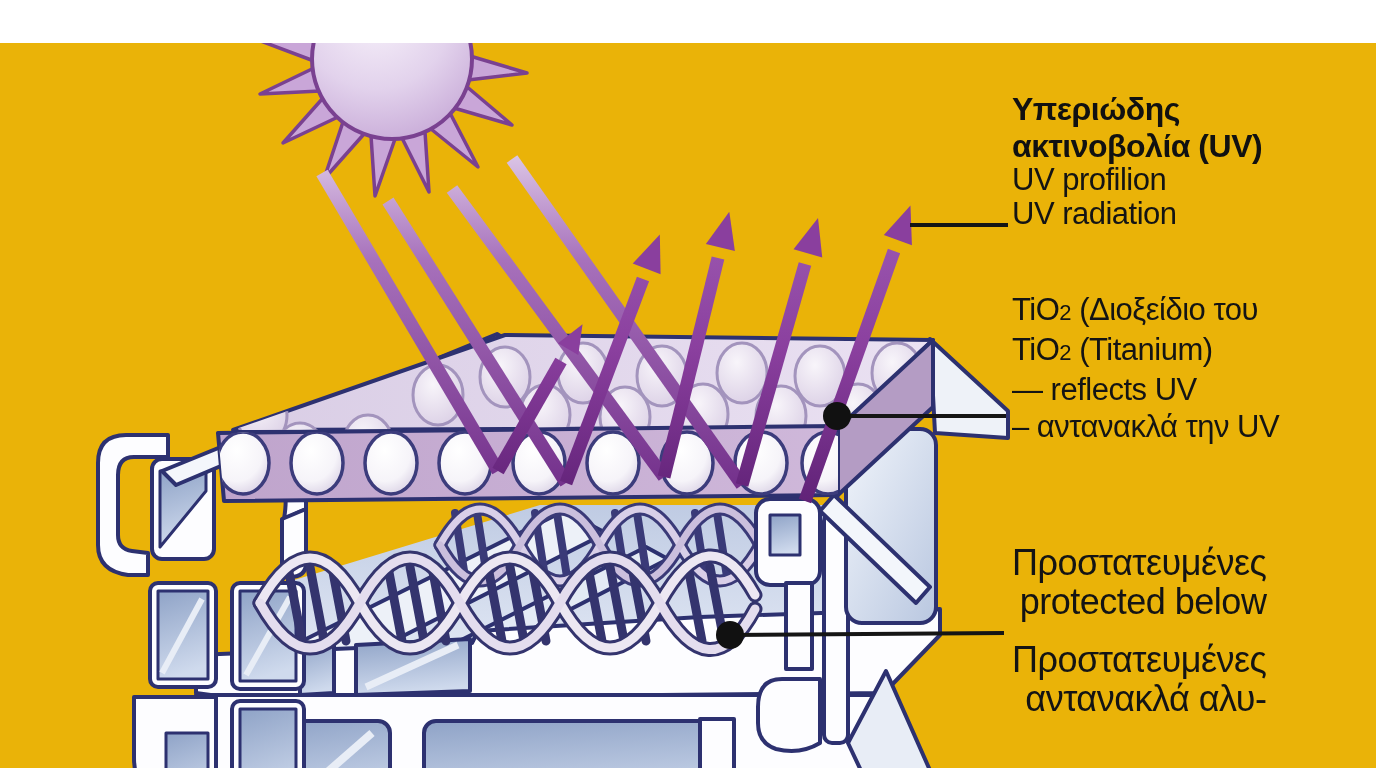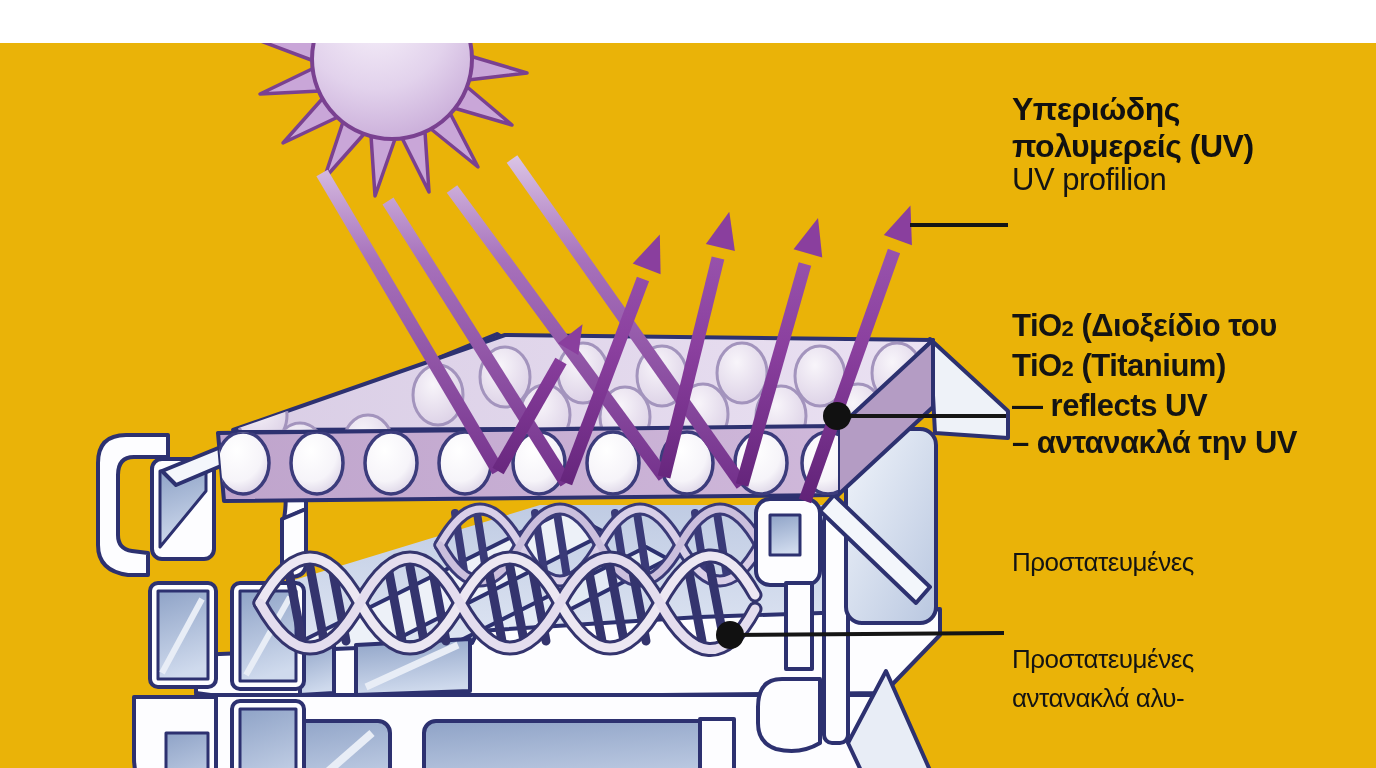--- a/index.html
+++ b/index.html
@@ -6,21 +6,21 @@
   .stage{
     position:relative;width:1376px;height:768px;background:#eab308;
     overflow:hidden;font-family:"Liberation Sans",sans-serif;color:#141414;margin-top:43px;
   }
   .stage svg{position:absolute;left:0;top:0;}
   .lbl{position:absolute;left:1012px;letter-spacing:-0.5px;white-space:nowrap;}
   .lbl .line{display:block;}
   .lbl-bold{font-weight:700;font-size:32px;line-height:37px;color:#111;}
   .lbl-reg{font-weight:400;font-size:31px;line-height:34px;}
   .lbl-reg37{font-weight:400;font-size:31px;line-height:37px;}
-  .lbl-reg39{font-weight:400;font-size:26px;line-height:39px;}
+  .lbl-reg39{font-weight:400;font-size:36px;line-height:39px;text-align:right;}
   .sub2{font-size:22px;}
 </style>
 </head>
 <body>
 
 <div class="stage">
 
 <svg width="1376" height="768" viewBox="0 0 1376 768">
   <defs>
     <radialGradient id="sunBody" cx="40%" cy="22%" r="85%">
@@ -244,36 +244,38 @@
     <line x1="910" y1="182" x2="1008" y2="182"></line>
     <line x1="837" y1="373" x2="1006" y2="373"></line>
     <line x1="730" y1="592" x2="1004" y2="590"></line>
     <circle cx="837" cy="373" r="14" fill="#111111" stroke="none"></circle>
     <circle cx="730" cy="592" r="14" fill="#111111" stroke="none"></circle>
   </g>
 </svg>
 
 <div class="lbl lbl-bold" style="top:48px;">
   <span class="line">Υπεριώδης</span>
-  <span class="line">πολυμερείς (UV)</span>
+  <span class="line">ακτινοβολία (UV)</span>
 </div>
 
 <div class="lbl lbl-reg" style="top:120px;">
   <span class="line">UV profilion</span>
-</div>
-
-<div class="lbl lbl-reg37" style="top:264px;font-weight:bold;">
+  <span class="line">UV radiation</span>
+</div>
+
+<div class="lbl lbl-reg37" style="top:248px;">
   <span class="line"><span>TiO</span><span class="sub2">2</span><span> (Διοξείδιο του</span></span>
   <span class="line"><span>TiO</span><span class="sub2">2</span><span> (Titanium)</span></span>
   <span class="line">— reflects UV</span>
   <span class="line">– αντανακλά την UV</span>
 </div>
 
 <div class="lbl lbl-reg39" style="top:500px;">
   <span class="line">Προστατευμένες</span>
+  <span class="line">protected below</span>
 </div>
 
 <div class="lbl lbl-reg39" style="top:597px;">
   <span class="line">Προστατευμένες</span>
   <span class="line">αντανακλά αλυ-</span>
 </div>
 
 </div>
 
 </body></html>

